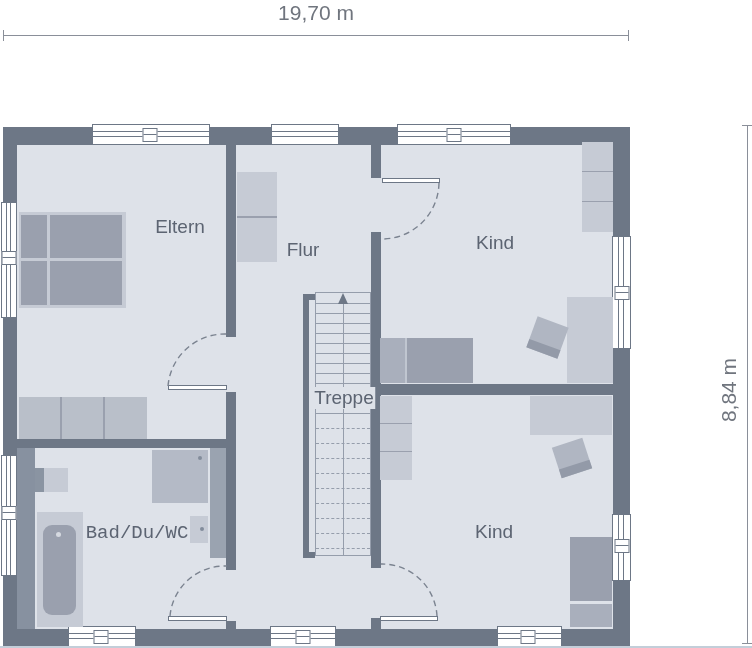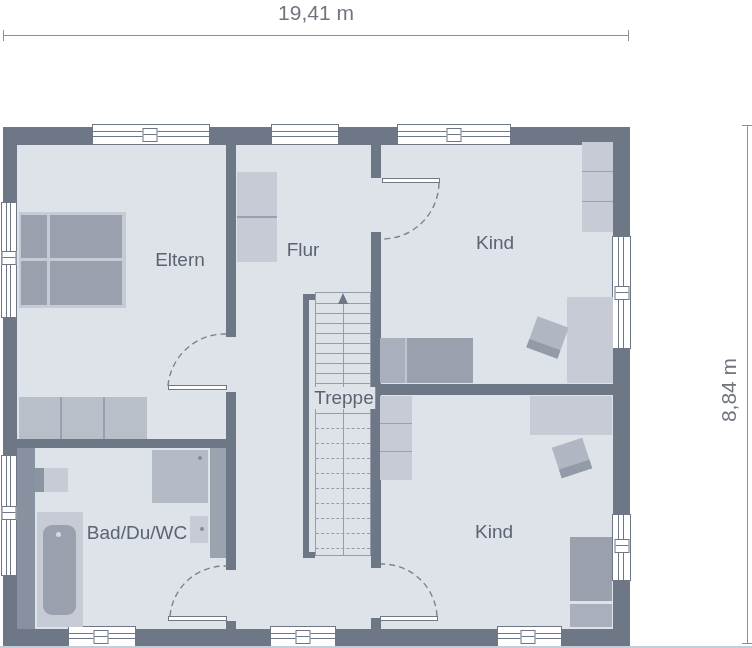--- a/index.html
+++ b/index.html
@@ -45,21 +45,21 @@
   .tread.solid{border-top:1px solid var(--stairline,#959dab);}
   .tread.dashed{border-top:1px dashed var(--stairline,#959dab);}
   .arrow-up{width:0;height:0;border-left:5px solid transparent;border-right:5px solid transparent;
             border-bottom:11px solid var(--wall,#6d7786);}
 </style>
 </head>
 <body>
 
 <div class="canvas">
 
-  <div class="abs dim-label" style="left:316px;top:1px;transform:translateX(-50%);">19,41 m</div>
+  <div class="abs dim-label" style="left:316px;top:1px;transform:translateX(-50%);">19,70 m</div>
   <div class="abs dim-line" style="left:4px;top:35px;width:625px;height:1px;"></div>
   <div class="abs dim-line" style="left:3px;top:30px;width:1px;height:11px;"></div>
   <div class="abs dim-line" style="left:628px;top:30px;width:1px;height:11px;"></div>
 
   <div class="abs dim-label" style="left:729px;top:390px;transform:translate(-50%,-50%) rotate(-90deg);">8,84 m</div>
   <div class="abs dim-line" style="left:747px;top:125px;width:1px;height:519px;"></div>
   <div class="abs dim-line" style="left:742px;top:125px;width:11px;height:1px;"></div>
   <div class="abs dim-line" style="left:742px;top:643px;width:11px;height:1px;"></div>
 
   <div class="abs floor" style="left:17px;top:145px;width:596px;height:484px;"></div>
@@ -192,21 +192,21 @@
   <div class="abs" style="left:35px;top:468px;width:9px;height:24px;background:#8a94a2;"></div>
   <div class="abs furn-light" style="left:44px;top:468px;width:24px;height:24px;"></div>
   <div class="abs furn-light" style="left:37px;top:512px;width:46px;height:115px;"></div>
   <div class="abs furn-med" style="left:43px;top:525px;width:33px;height:90px;border-radius:9px;"></div>
   <div class="abs" style="left:56px;top:532px;width:5px;height:5px;border-radius:50%;background:#d5d9e0;"></div>
   <div class="abs" style="left:152px;top:450px;width:56px;height:53px;background:#b4bac6;"></div>
   <div class="abs" style="left:198px;top:456px;width:4px;height:4px;border-radius:50%;background:#828c9b;"></div>
   <div class="abs furn-light" style="left:190px;top:516px;width:18px;height:27px;"></div>
   <div class="abs" style="left:200px;top:527px;width:4px;height:4px;border-radius:50%;background:#828c9b;"></div>
 
-  <div class="abs room-label" style="left:180px;top:260px;">Eltern</div>
+  <div class="abs room-label" style="left:180px;top:227px;">Eltern</div>
   <div class="abs room-label" style="left:303px;top:250px;">Flur</div>
   <div class="abs room-label" style="left:495px;top:243px;">Kind</div>
   <div class="abs room-label" style="left:344px;top:398px;background:var(--floor,#dee2e9);padding:0 1px;">Treppe</div>
-  <div class="abs room-label" style="left:137px;top:533px;">Bad/Du/WC</div>
+  <div class="abs room-label" style="left:137px;top:533px;font-family:Liberation Mono, monospace;">Bad/Du/WC</div>
   <div class="abs room-label" style="left:494px;top:532px;">Kind</div>
 
   <div class="abs" style="left:0;top:646px;width:752px;height:2px;background:var(--edgeline,#c3ced9);"></div>
 </div>
 
 </body></html>

